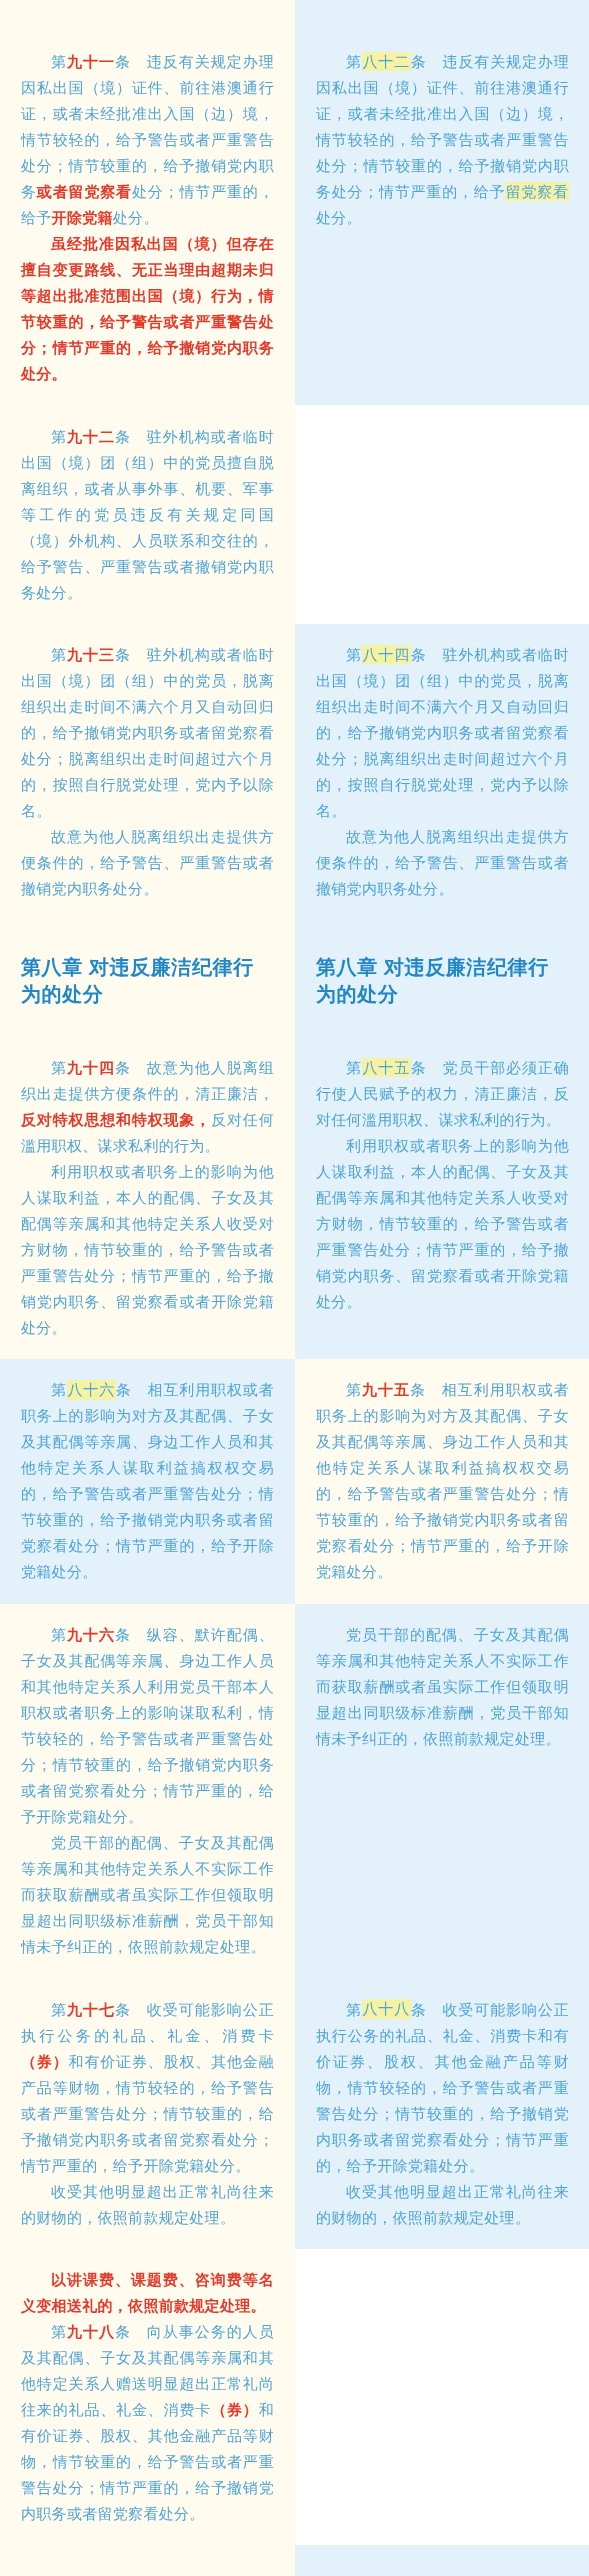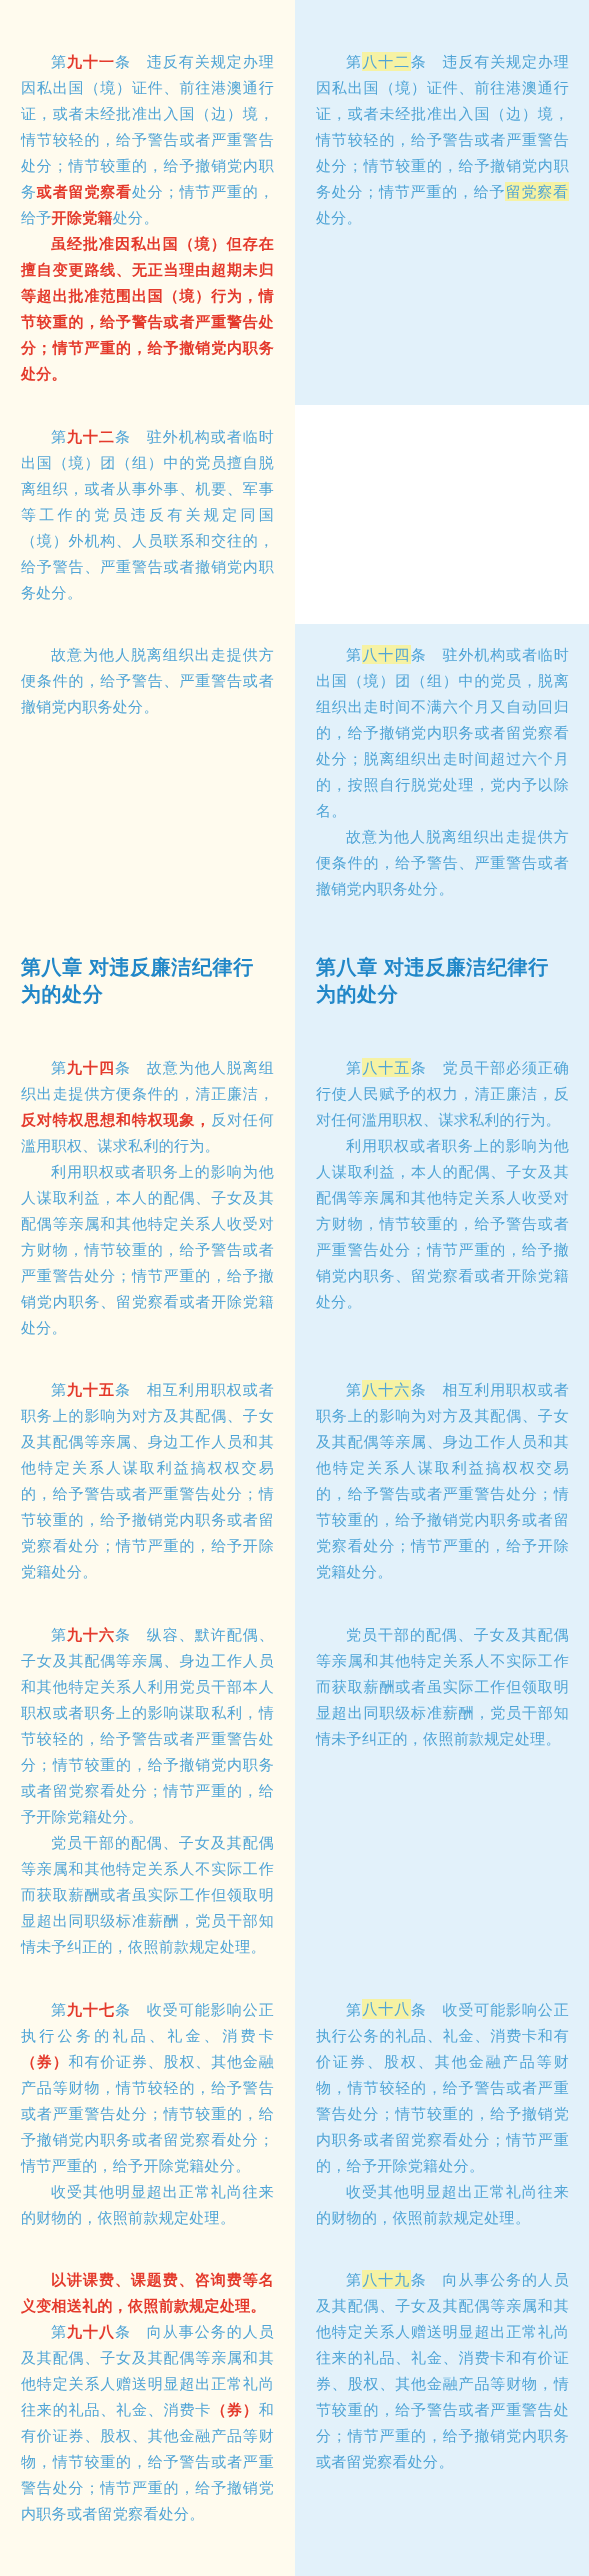--- a/index.html
+++ b/index.html
@@ -55,20 +55,21 @@
     <div class="row">
       <div class="cell left">
         <div class="article">
           <p class="para"><span class="seg">第</span><span class="seg seg-red">九十二</span><span class="seg">条　驻外机构或者临时出国（境）团（组）中的党员擅自脱离组织，或者从事外事、机要、军事等工作的党员违反有关规定同国（境）外机构、人员联系和交往的，给予警告、严重警告或者撤销党内职务处分。</span></p>
         </div>
       </div>
     </div>
     <div class="row">
       <div class="cell left">
         <div class="article">
+          <p class="para"><span class="seg">第</span><span class="seg seg-red">九十三</span><span class="seg">条　驻外机构或者临时出国（境）团（组）中的党员，脱离组织出走时间不满六个月又自动回归的，给予撤销党内职务或者留党察看处分；脱离组织出走时间超过六个月的，按照自行脱党处理，党内予以除名。</span></p>
           <p class="para"><span class="seg">故意为他人脱离组织出走提供方便条件的，给予警告、严重警告或者撤销党内职务处分。</span></p>
         </div>
       </div>
       <div class="cell right">
         <div class="article">
           <p class="para"><span class="seg">第</span><span class="seg seg-hl">八十四</span><span class="seg">条　驻外机构或者临时出国（境）团（组）中的党员，脱离组织出走时间不满六个月又自动回归的，给予撤销党内职务或者留党察看处分；脱离组织出走时间超过六个月的，按照自行脱党处理，党内予以除名。</span></p>
           <p class="para"><span class="seg">故意为他人脱离组织出走提供方便条件的，给予警告、严重警告或者撤销党内职务处分。</span></p>
         </div>
       </div>
     </div>
@@ -88,28 +89,28 @@
         </div>
       </div>
       <div class="cell right">
         <div class="article">
           <p class="para"><span class="seg">第</span><span class="seg seg-hl">八十五</span><span class="seg">条　党员干部必须正确行使人民赋予的权力，清正廉洁，反对任何滥用职权、谋求私利的行为。</span></p>
           <p class="para"><span class="seg">利用职权或者职务上的影响为他人谋取利益，本人的配偶、子女及其配偶等亲属和其他特定关系人收受对方财物，情节较重的，给予警告或者严重警告处分；情节严重的，给予撤销党内职务、留党察看或者开除党籍处分。</span></p>
         </div>
       </div>
     </div>
     <div class="row">
+      <div class="cell right">
+        <div class="article">
+          <p class="para"><span class="seg">第</span><span class="seg seg-hl">八十六</span><span class="seg">条　相互利用职权或者职务上的影响为对方及其配偶、子女及其配偶等亲属、身边工作人员和其他特定关系人谋取利益搞权权交易的，给予警告或者严重警告处分；情节较重的，给予撤销党内职务或者留党察看处分；情节严重的，给予开除党籍处分。</span></p>
+        </div>
+      </div>
       <div class="cell left">
         <div class="article">
           <p class="para"><span class="seg">第</span><span class="seg seg-red">九十五</span><span class="seg">条　相互利用职权或者职务上的影响为对方及其配偶、子女及其配偶等亲属、身边工作人员和其他特定关系人谋取利益搞权权交易的，给予警告或者严重警告处分；情节较重的，给予撤销党内职务或者留党察看处分；情节严重的，给予开除党籍处分。</span></p>
-        </div>
-      </div>
-      <div class="cell right">
-        <div class="article">
-          <p class="para"><span class="seg">第</span><span class="seg seg-hl">八十六</span><span class="seg">条　相互利用职权或者职务上的影响为对方及其配偶、子女及其配偶等亲属、身边工作人员和其他特定关系人谋取利益搞权权交易的，给予警告或者严重警告处分；情节较重的，给予撤销党内职务或者留党察看处分；情节严重的，给予开除党籍处分。</span></p>
         </div>
       </div>
     </div>
     <div class="row">
       <div class="cell left">
         <div class="article">
           <p class="para"><span class="seg">第</span><span class="seg seg-red">九十六</span><span class="seg">条　纵容、默许配偶、子女及其配偶等亲属、身边工作人员和其他特定关系人利用党员干部本人职权或者职务上的影响谋取私利，情节较轻的，给予警告或者严重警告处分；情节较重的，给予撤销党内职务或者留党察看处分；情节严重的，给予开除党籍处分。</span></p>
           <p class="para"><span class="seg">党员干部的配偶、子女及其配偶等亲属和其他特定关系人不实际工作而获取薪酬或者虽实际工作但领取明显超出同职级标准薪酬，党员干部知情未予纠正的，依照前款规定处理。</span></p>
         </div>
       </div>
@@ -133,24 +134,19 @@
         </div>
       </div>
     </div>
     <div class="row">
       <div class="cell left">
         <div class="article">
           <p class="para"><span class="seg seg-red">以讲课费、课题费、咨询费等名义变相送礼的，依照前款规定处理。</span></p>
           <p class="para"><span class="seg">第</span><span class="seg seg-red">九十八</span><span class="seg">条　向从事公务的人员及其配偶、子女及其配偶等亲属和其他特定关系人赠送明显超出正常礼尚往来的礼品、礼金、消费卡</span><span class="seg seg-red">（券）</span><span class="seg">和有价证券、股权、其他金融产品等财物，情节较重的，给予警告或者严重警告处分；情节严重的，给予撤销党内职务或者留党察看处分。</span></p>
         </div>
       </div>
-      <div class="cell right">
-        <div class="article">
-          <p class="para"><span class="seg">第</span><span class="seg seg-hl">八十九</span><span class="seg">条　向从事公务的人员及其配偶、子女及其配偶等亲属和其他特定关系人赠送明显超出正常礼尚往来的礼品、礼金、消费卡和有价证券、股权、其他金融产品等财物，情节较重的，给予警告或者严重警告处分；情节严重的，给予撤销党内职务或者留党察看处分。</span></p>
-        </div>
-      </div>
     </div>
     <div class="row filler">
       <div class="cell left"></div>
       <div class="cell right"></div>
     </div>
   </div>
 
 
 </body></html>

